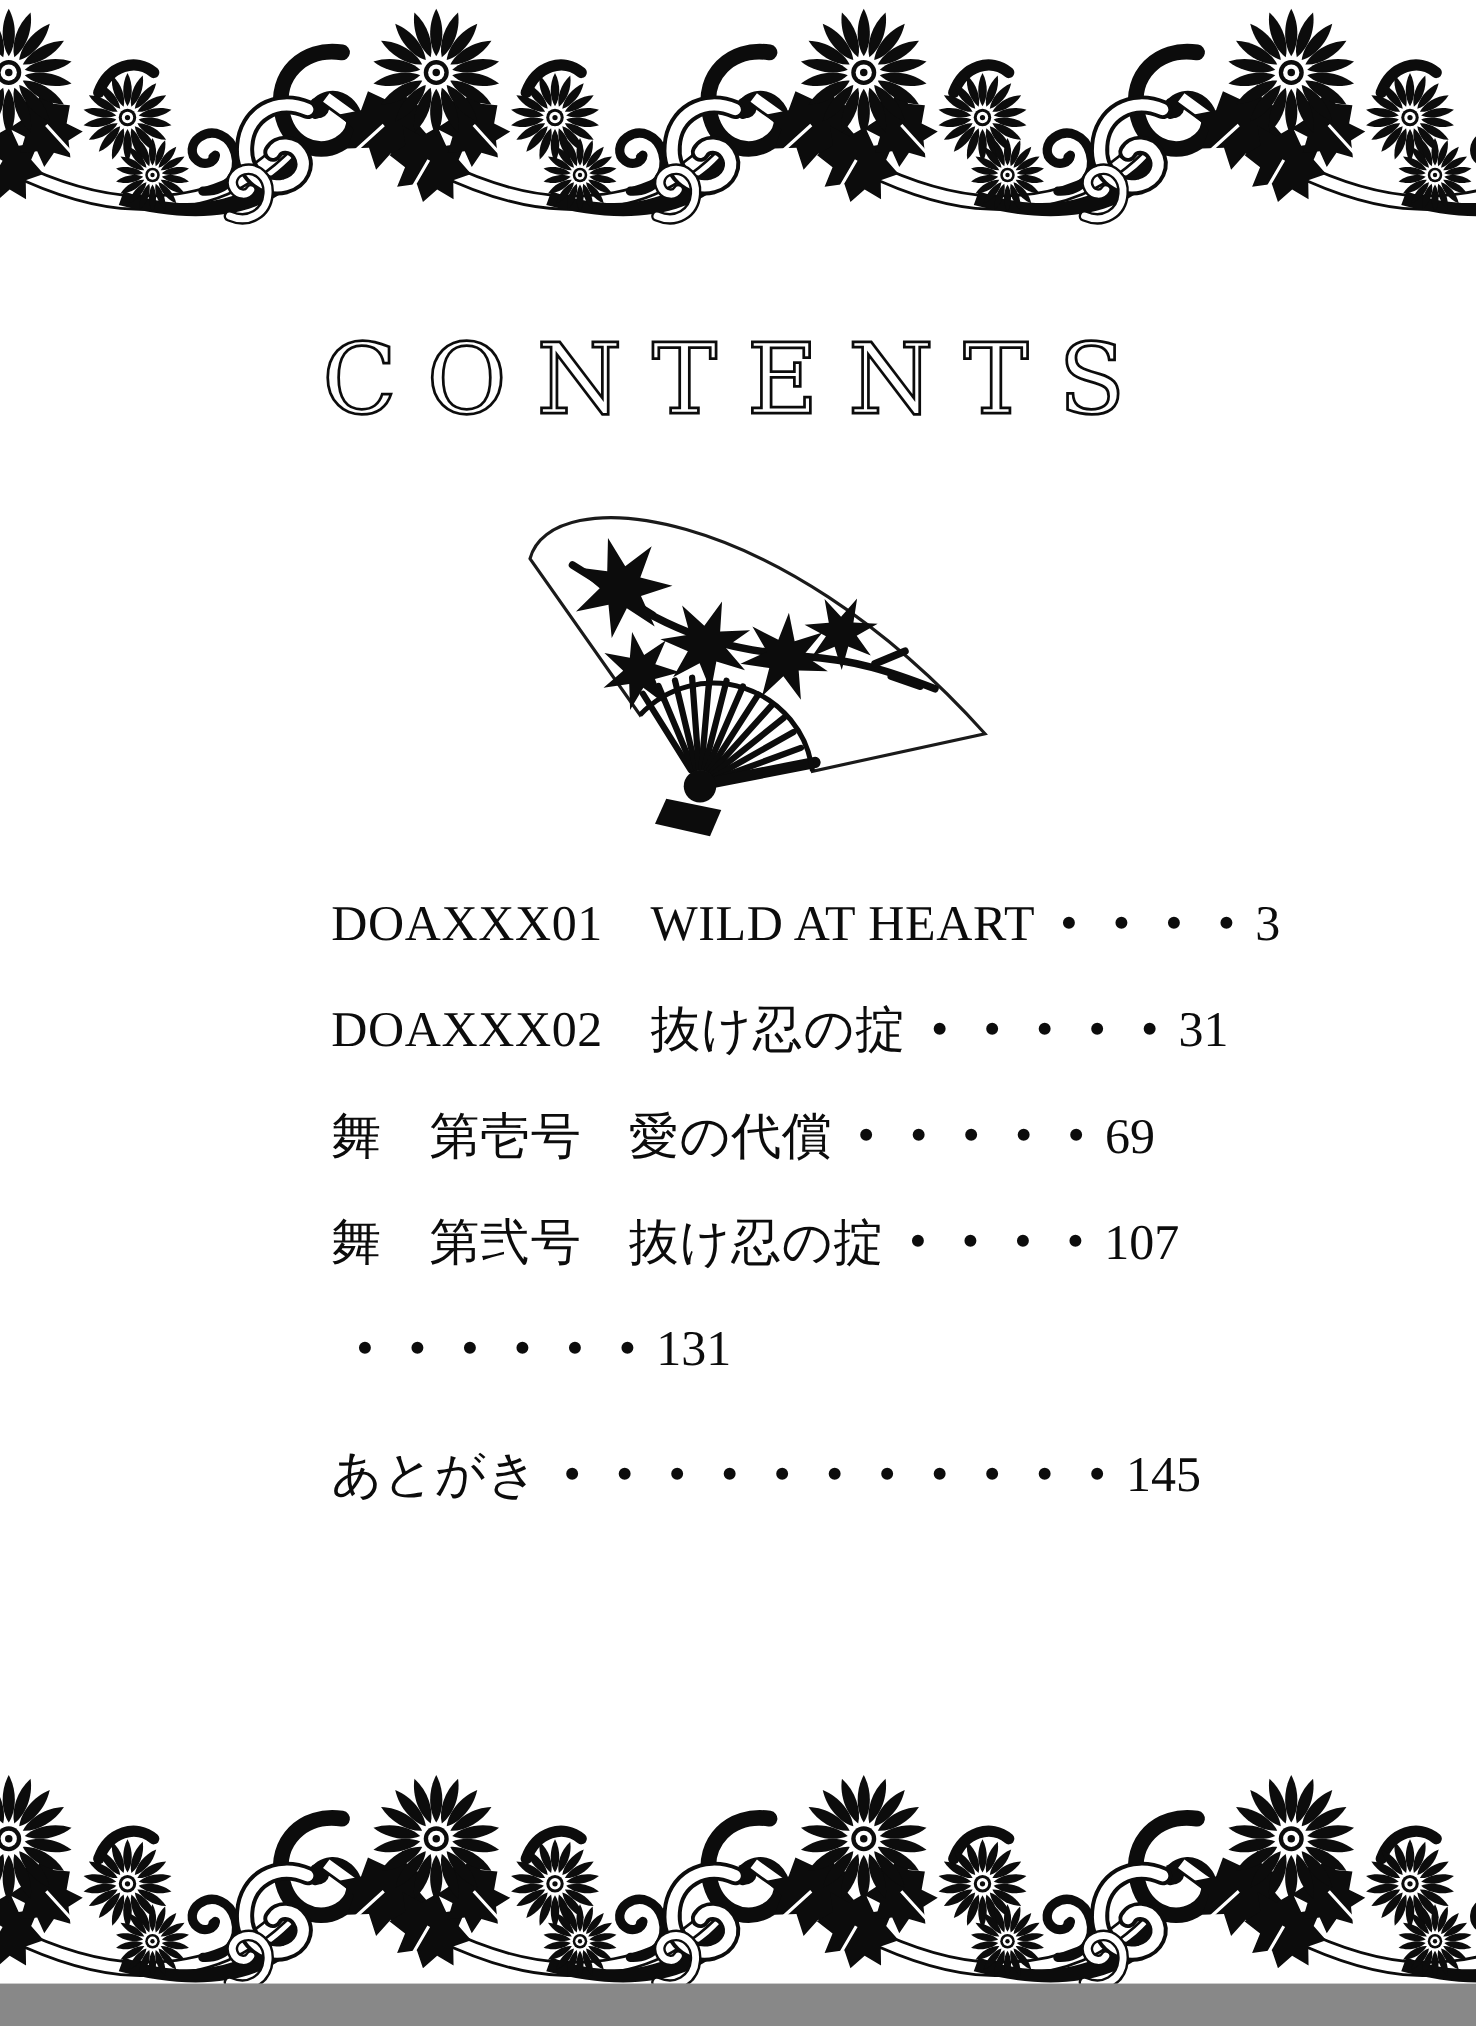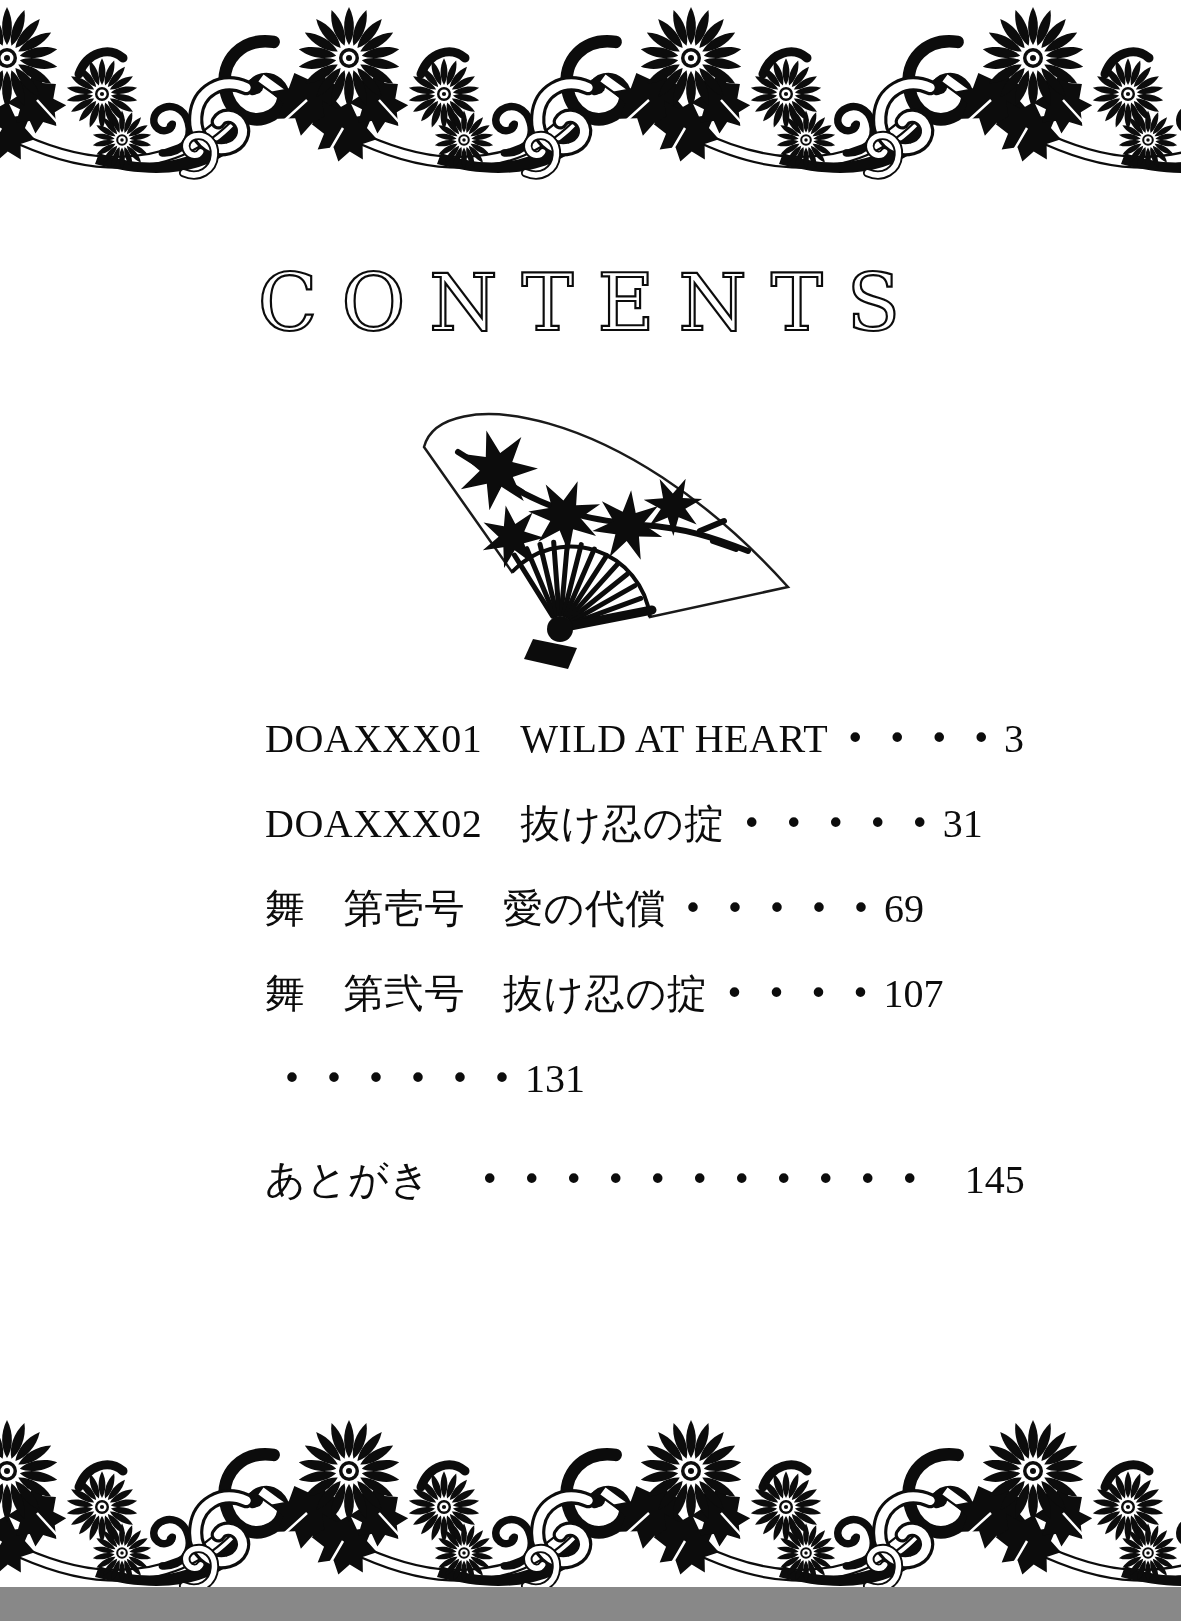--- a/index.html
+++ b/index.html
@@ -8,21 +8,21 @@
     background:#ffffff;overflow:hidden;
     font-family:"Liberation Serif","DejaVu Serif",serif;color:#0c0c0c;
   }
   .border-svg{position:absolute;left:0;display:block;}
   #border-top{top:0;}
   #border-bottom{top:1413px;}
   #title-wrap{position:absolute;top:256px;left:0;width:1181px;text-align:center;}
   #fan-wrap{position:absolute;top:395px;left:330px;}
   #toc{position:absolute;top:696px;left:265px;width:860px;}
   .row{display:flex;align-items:center;height:85px;font-size:40px;white-space:nowrap;}
-  .row:last-child{margin-top:16px;gap:32px;}
+  .row:last-child{margin-top:16px;}
   .lbl{letter-spacing:0.5px;}
   .part + .part{margin-left:38px;}
   .dots{margin-left:6px;}
   .dot{display:inline-block;width:42px;text-align:center;
        font-family:"DejaVu Sans",sans-serif;font-size:33px;line-height:1;
        transform:translateY(-2px);}
   .pg{font-size:40px;margin-left:2px;}
 </style>
 </head>
 <body>

